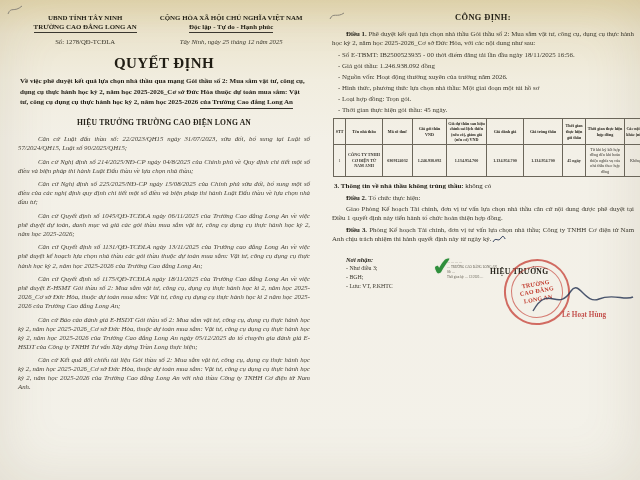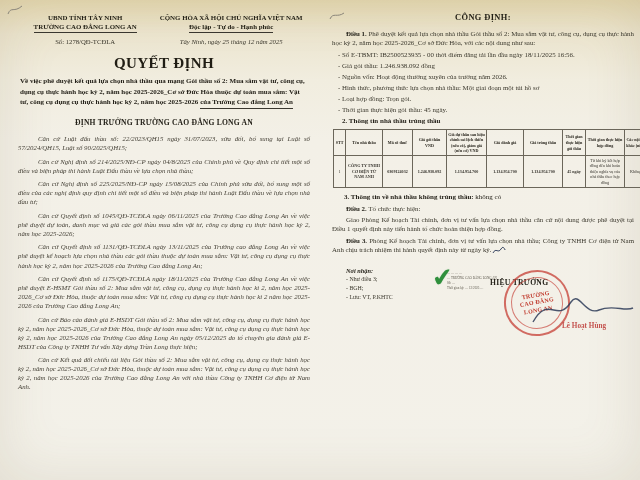--- a/index.html
+++ b/index.html
@@ -79,21 +79,21 @@
       <div class="hdr-nat">
         <div class="h-line">CỘNG HÒA XÃ HỘI CHỦ NGHĨA VIỆT NAM</div>
         <div class="h-line"><span class="underlined">Độc lập - Tự do - Hạnh phúc</span></div>
         <div class="place-date">Tây Ninh, ngày 25 tháng 12 năm 2025</div>
       </div>
     </div>
 
     <div class="doc-title">QUYẾT ĐỊNH</div>
     <div class="subject"><span>Về việc phê duyệt kết quả lựa chọn nhà thầu qua mạng Gói thầu số 2: Mua sắm vật tư, công cụ, dụng cụ thực hành học kỳ 2, năm học 2025-2026_Cơ sở Đức Hòa thuộc dự toán mua sắm: Vật tư, công cụ dụng cụ thực hành học kỳ 2, năm học 2025-2026 </span><span class="underlined">của Trường Cao đẳng Long An</span></div>
 
-    <div class="issuer">ĐỊNH TRƯỞNG TRƯỜNG CAO ĐẲNG LONG AN</div>
+    <div class="issuer">HIỆU TRƯỞNG TRƯỜNG CAO ĐIỆN LONG AN</div>
 
     <p class="recital">Căn cứ Luật đấu thầu số: 22/2023/QH15 ngày 31/07/2023, sửa đổi, bổ sung tại Luật số 57/2024/QH15, Luật số 90/2025/QH15;</p>
     <p class="recital">Căn cứ Nghị định số 214/2025/NĐ-CP ngày 04/8/2025 của Chính phủ về Quy định chi tiết một số điều và biện pháp thi hành Luật Đấu thầu về lựa chọn nhà thầu;</p>
     <p class="recital">Căn cứ Nghị định số 225/2025/NĐ-CP ngày 15/08/2025 của Chính phủ sửa đổi, bổ sung một số điều của các nghị định quy định chi tiết một số điều và biện pháp thi hành Luật Đấu thầu về lựa chọn nhà đầu tư;</p>
     <p class="recital">Căn cứ Quyết định số 1045/QĐ-TCĐLA ngày 06/11/2025 của Trường Cao đẳng Long An về việc phê duyệt dự toán, danh mục và giá các gói thầu mua sắm vật tư, công cụ dụng cụ thực hành học kỳ 2, năm học 2025-2026;</p>
     <p class="recital">Căn cứ Quyết định số 1131/QĐ-TCĐLA ngày 13/11/2025 của Trường cao đẳng Long An về việc phê duyệt kế hoạch lựa chọn nhà thầu các gói thầu thuộc dự toán mua sắm: Vật tư, công cụ dụng cụ thực hành học kỳ 2, năm học 2025-2026 của Trường Cao đẳng Long An;</p>
     <p class="recital">Căn cứ Quyết định số 1175/QĐ-TCĐLA ngày 18/11/2025 của Trường Cao đẳng Long An về việc phê duyệt E-HSMT Gói thầu số 2: Mua sắm vật tư, công cụ, dụng cụ thực hành học kì 2, năm học 2025-2026_Cơ sở Đức Hòa, thuộc dự toán mua sắm: Vật tư, công cụ dụng cụ thực hành học kì 2 năm học 2025-2026 của Trường Cao đẳng Long An;</p>
     <p class="recital">Căn cứ Báo cáo đánh giá E-HSDT Gói thầu số 2: Mua sắm vật tư, công cụ, dụng cụ thực hành học kỳ 2, năm học 2025-2026_Cơ sở Đức Hòa, thuộc dự toán mua sắm: Vật tư, công cụ dụng cụ thực hành học kỳ 2, năm học 2025-2026 của Trường Cao đẳng Long An ngày 05/12/2025 do tổ chuyên gia đánh giá E-HSDT của Công ty TNHH Tư vấn Xây dựng Trần Long thực hiện;</p>
     <p class="recital">Căn cứ Kết quả đối chiếu tài liệu Gói thầu số 2: Mua sắm vật tư, công cụ, dụng cụ thực hành học kỳ 2, năm học 2025-2026_Cơ sở Đức Hòa, thuộc dự toán mua sắm: Vật tư, công cụ dụng cụ thực hành học kỳ 2, năm học 2025-2026 của Trường Cao đẳng Long An với nhà thầu Công ty TNHH Cơ điện tử Nam Anh.</p>
   </div>
@@ -108,21 +108,20 @@
     <p class="para indent"><span class="b">Điều 1.</span><span> Phê duyệt kết quả lựa chọn nhà thầu Gói thầu số 2: Mua sắm vật tư, công cụ, dụng cụ thực hành học kỳ 2, năm học 2025-2026_Cơ sở Đức Hòa, với các nội dung như sau:</span></p>
 
 
     <div class="bullet">- Số E-TBMT: IB2500523935 - 00 thời điểm đăng tải lần đầu ngày 18/11/2025 16:56.</div>
     <div class="bullet">- Giá gói thầu: 1.246.938.092 đồng</div>
     <div class="bullet">- Nguồn vốn: Hoạt động thường xuyên của trường năm 2026.</div>
     <div class="bullet">- Hình thức, phương thức lựa chọn nhà thầu: Một giai đoạn một túi hồ sơ</div>
     <div class="bullet">- Loại hợp đồng: Trọn gói.</div>
     <div class="bullet">- Thời gian thực hiện gói thầu: 45 ngày.</div>
 
-    <div class="sec-head">2. Thông tin nhà thầu trúng thầu</div>
 
     <table class="result">
       <tbody>
           <tr>
         <th class="stt-col">STT</th>
         <th class="c-name">Tên nhà thầu</th>
         <th class="c-tax">Mã số thuế</th>
         <th class="c-price">Giá gói thầu VND</th>
         <th class="c-bid">Giá dự thầu sau hiệu chỉnh sai lệch thiếu (nếu có), giảm giá (nếu có) VND</th>
         <th class="c-eval">Giá đánh giá</th>
@@ -139,21 +138,21 @@
         <td class="bold-cell">1.134.954.700</td>
         <td class="bold-cell">1.134.954.700</td>
         <td class="bold-cell">1.134.954.700</td>
         <td class="bold-cell">45 ngày</td>
         <td>Từ khi ký kết hợp đồng đến khi hoàn thiện nghĩa vụ của nhà thầu theo hợp đồng</td>
         <td>Không có</td>
       </tr>
     </tbody>
       </table>
 
-    <div class="sec-head" style="margin-left:12px"><span>3. Thông tin về nhà thầu không trúng thầu:</span><span style="font-weight:normal"> không có</span></div>
+    <div class="sec-head" style="margin-left:2px"><span>3. Thông tin về nhà thầu không trúng thầu:</span><span style="font-weight:normal"> không có</span></div>
 
     <p class="para" style="margin-left:14px"><span class="b">Điều 2.</span><span> Tổ chức thực hiện:</span></p>
     <p class="para indent">Giao Phòng Kế hoạch Tài chính, đơn vị tư vấn lựa chọn nhà thầu căn cứ nội dung được phê duyệt tại Điều 1 quyết định này tiến hành tổ chức hoàn thiện hợp đồng.</p>
 
     <p class="para indent"><span class="b">Điều 3.</span><span> Phòng Kế hoạch Tài chính, đơn vị tư vấn lựa chọn nhà thầu; Công ty TNHH Cơ điện tử Nam Anh chịu trách nhiệm thi hành quyết định này từ ngày ký.</span><svg width="14" height="9" viewBox="0 0 14 9" style="vertical-align:middle">
           <path d="M1,7 C4,1 6,8 9,3 S13,6 13,3" fill="none" stroke="#3a4763" stroke-width="1"></path>
         </svg></p>
 
     <div class="sig-area">
       <div class="recipients">

